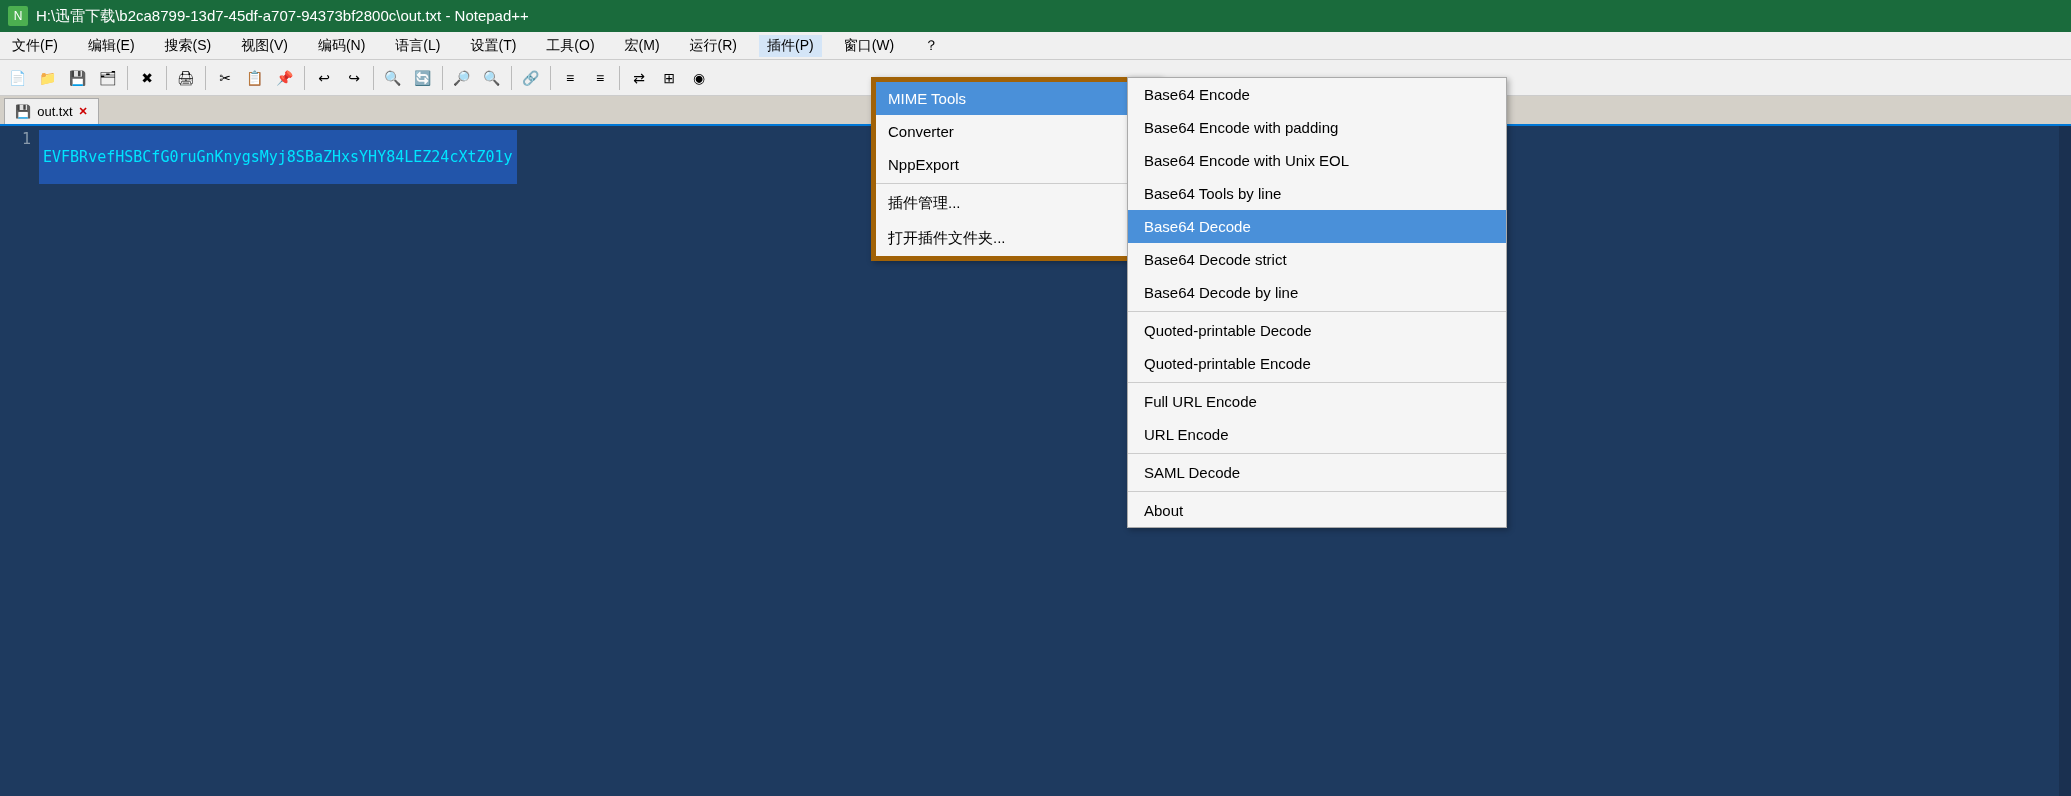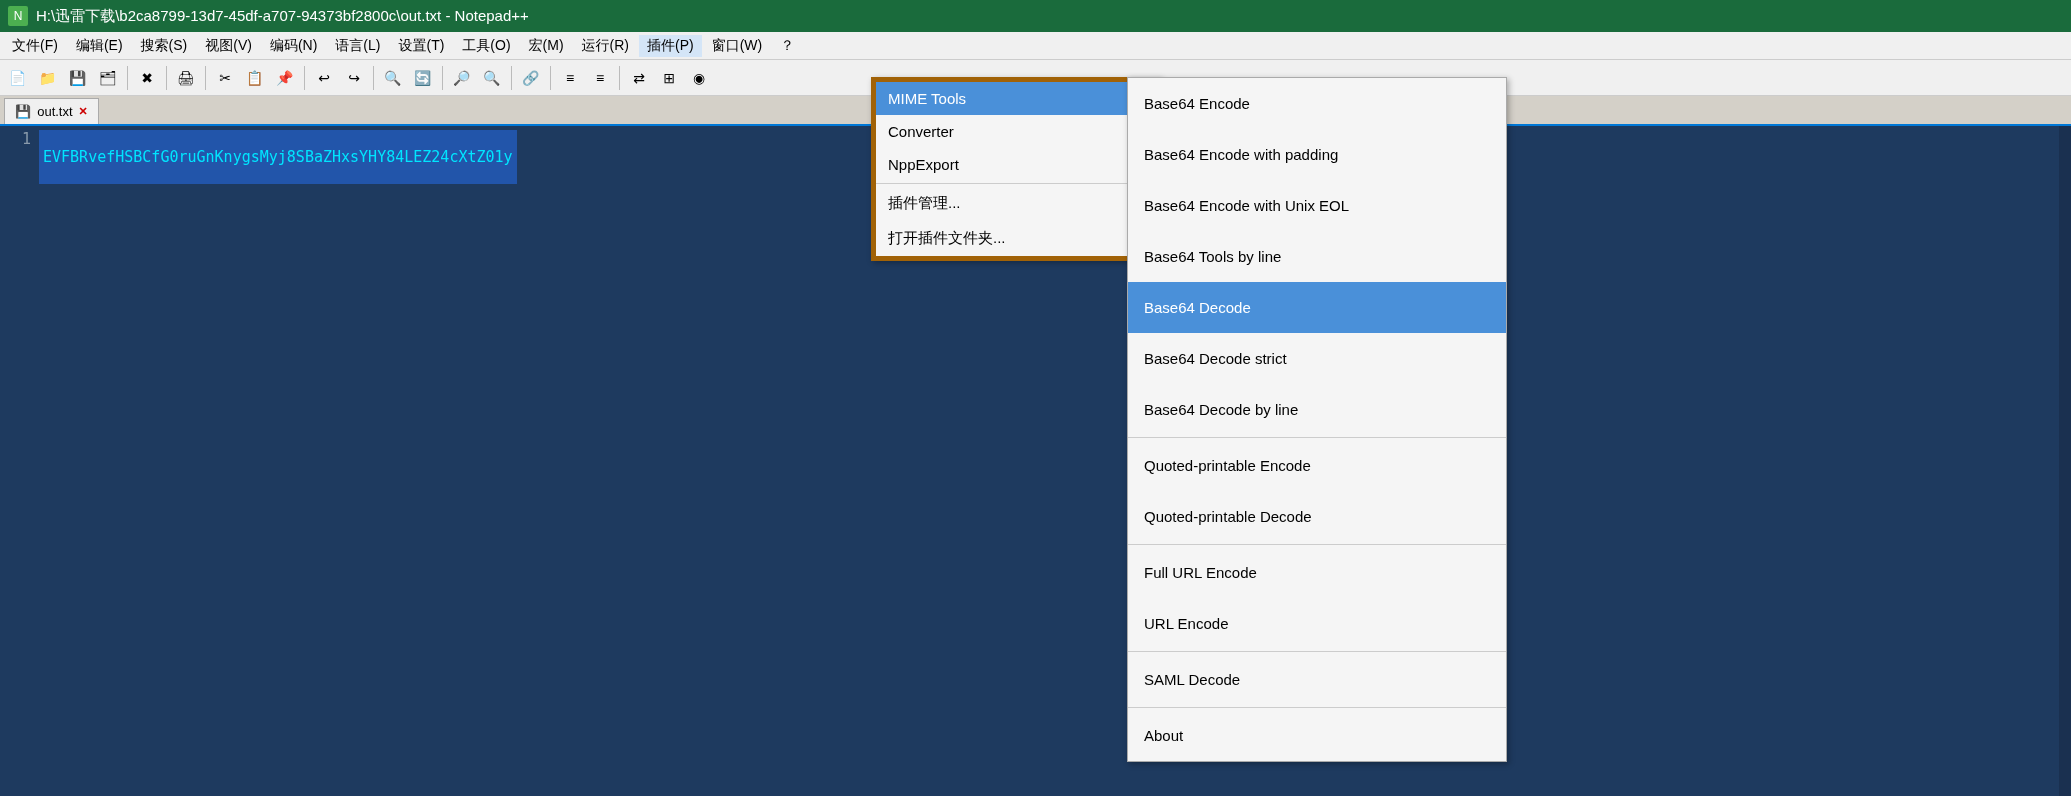--- a/index.html
+++ b/index.html
@@ -35,21 +35,21 @@
     }
 
     
     #menu-bar {
       background: #f0f0f0;
       height: 28px;
       display: flex;
       align-items: center;
       padding: 0 4px;
       font-size: 14px;
-      gap: 2px;
+      gap: 14px;
       border-bottom: 1px solid #ccc;
     }
     .menu-item {
       padding: 2px 8px;
       cursor: pointer;
       white-space: nowrap;
     }
 
     
     #toolbar {
@@ -205,21 +205,21 @@
       top: 77px;
       left: 1127px;
       width: 380px;
       background: #f5f5f5;
       border: 1px solid #aaa;
       box-shadow: 2px 2px 6px rgba(0,0,0,0.3);
       z-index: 101;
       font-size: 15px;
     }
     .submenu-item {
-      padding: 17px 16px;
+      padding: 8px 16px;
       cursor: pointer;
       white-space: nowrap;
     }
     .submenu-item.highlighted {
       background: #4a90d9;
       color: white;
     }
     .submenu-sep {
       height: 1px;
       background: #ccc;
@@ -341,25 +341,25 @@
     <span>Base64 Decode</span>
   </div>
   <div class="submenu-item">
     <span>Base64 Decode strict</span>
   </div>
   <div class="submenu-item">
     <span>Base64 Decode by line</span>
   </div>
   <div class="submenu-sep"></div>
   <div class="submenu-item">
+    <span>Quoted-printable Decode</span>
+  </div>
+  <div class="submenu-item">
     <span>Quoted-printable Encode</span>
   </div>
-  <div class="submenu-item">
-    <span>Quoted-printable Decode</span>
-  </div>
   <div class="submenu-sep"></div>
   <div class="submenu-item">
     <span>Full URL Encode</span>
   </div>
   <div class="submenu-item">
     <span>URL Encode</span>
   </div>
   <div class="submenu-sep"></div>
   <div class="submenu-item">
     <span>SAML Decode</span>

